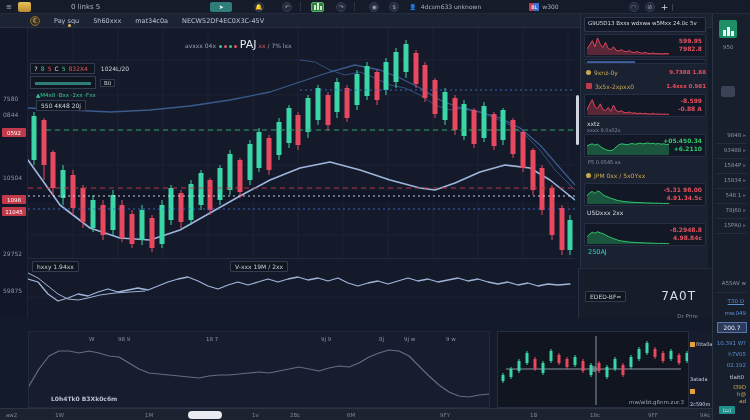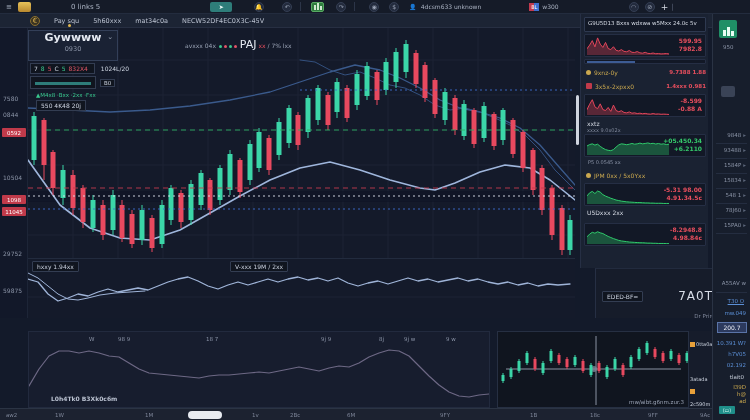--- a/index.html
+++ b/index.html
@@ -85,21 +85,21 @@
   .sb-price{position:absolute;right:4px;text-align:right;white-space:nowrap;}
   .sb-price em{font-style:normal;color:#5a6478;margin-left:2px;}
   .sb-sep{position:absolute;left:3px;right:3px;height:1px;background:#242d40;}
   .sb-blue{color:#5b8fd6;}
   #sb-selected{position:absolute;left:4px;width:30px;height:11px;background:#2c3a5e;border:1px solid #5a74a8;
         color:#e8ecf5;display:flex;align-items:center;justify-content:center;font-size:6px;}
   #sb-tealbox{position:absolute;left:6px;width:16px;height:8px;background:#1f8f8a;border-radius:1px;
         color:#dffaf7;font-size:5px;display:flex;align-items:center;justify-content:center;}
   
   #quote-panel{left:578px;top:268px;width:134px;height:50px;background:#161c2a;border-left:1px solid #262f44;
-        border-top:1px solid #222b3e;margin-left:17px;}
+        border-top:1px solid #222b3e;}
   #qp-big{position:absolute;right:16px;top:20px;font-size:12px;color:#d8dde8;letter-spacing:1px;}
   #qp-sub{position:absolute;right:14px;top:44px;font-size:5.5px;color:#7e8699;}
   
   #section-header{left:0;top:318px;width:712px;height:13px;background:#1a2130;border-top:1px solid #2a3346;
         font-size:7px;font-weight:bold;color:#d5dae4;display:flex;align-items:center;padding-left:30px;}
   #purple-panel{left:28px;top:331px;width:462px;height:77px;background:#171d2e;border:1px solid #222a3e;}
   .p-tick{position:absolute;top:4px;font-size:5.5px;color:#8a93a6;}
   #purple-footer{position:absolute;left:22px;bottom:5px;font-size:6px;color:#b9c0cf;font-weight:bold;}
   #mini-panel{left:497px;top:331px;width:192px;height:77px;background:#10151f;border:1px solid #262f42;}
   #mini-footer{position:absolute;right:4px;bottom:2px;font-size:5.5px;color:#9aa3b5;}
@@ -301,25 +301,20 @@
         <line x1="542" y1="187" x2="542" y2="227" stroke="#3bd6a8" stroke-width="1"></line>
         <rect x="539.5" y="192" width="5" height="30" fill="#3bd6a8"></rect>
         <line x1="18" y1="102" x2="547" y2="102" stroke="#2fae62" stroke-width="1" stroke-dasharray="5 4" opacity="0.9"></line>
         <line x1="272" y1="62" x2="547" y2="62" stroke="#3d6fd0" stroke-width="1" stroke-dasharray="2 3" opacity="0.9"></line>
         <line x1="0" y1="160" x2="547" y2="160" stroke="#c23a4e" stroke-width="1" stroke-dasharray="5 4" opacity="0.9"></line>
         <line x1="0" y1="168" x2="547" y2="168" stroke="#dfe4ee" stroke-width="1.2" stroke-dasharray="2 3" opacity="0.9"></line>
         <line x1="0" y1="181" x2="547" y2="181" stroke="#3d6fd0" stroke-width="1" stroke-dasharray="2 3" opacity="0.9"></line>
       </svg>
   </div>
 
-  <div id="symbol-box" class="abs">
-    <div id="symbol-name">Gywwww</div>
-    <div id="symbol-chevron">⌄</div>
-    <div id="symbol-code">0930</div>
-  </div>
   <div id="chart-header-legend" class="abs">
     <span>avxxx 04x</span>
     <span class="dots"><i style="background:#39c98e"></i><i style="background:#e05566"></i><i style="background:#39c98e"></i><i style="background:#e05566"></i></span>
     <span style="color:#e6eaf2;font-size:11px">PAJ</span>
     <span style="color:#e84f5e">xx</span>
     <span>/ 7% lxx</span>
   </div>
   <div id="legend-a" class="abs">
     <span class="box" id="legend-a-tokens"><span style="color: rgb(207, 214, 226); margin-right: 3px;">7</span><span style="color: rgb(57, 201, 142); margin-right: 3px;">8</span><span style="color: rgb(224, 85, 102); margin-right: 3px;">5</span><span style="color: rgb(207, 214, 226); margin-right: 3px;">C</span><span style="color: rgb(57, 201, 142); margin-right: 3px;">5</span><span style="color: rgb(224, 85, 102); margin-right: 3px;">832X4</span></span>
     <span style="color:#cfd6e2;margin-left:4px">1024L/20</span>
@@ -415,20 +410,21 @@
       <div class="wl-row wl-spark">
         <svg width="82" height="18">
           <path d="M0,18 L0.0,10.8 L2.6,8.1 L5.3,6.3 L7.9,7.2 L10.6,5.8 L13.2,6.8 L15.9,7.6 L18.5,9.0 L21.2,10.4 L23.8,11.5 L26.5,12.6 L29.1,13.5 L31.7,14.4 L34.4,14.9 L37.0,15.3 L39.7,15.7 L42.3,16.0 L45.0,16.2 L47.6,16.4 L50.3,16.6 L52.9,16.7 L55.5,16.7 L58.2,16.9 L60.8,17.1 L63.5,17.1 L66.1,17.3 L68.8,17.3 L71.4,17.5 L74.1,17.5 L76.7,17.5 L79.4,17.6 L82.0,17.6 L82,18 Z" fill="#2fc96b" opacity="0.35"></path>
           <polyline points="0,10.8 2.6451612903225805,8.1 5.290322580645161,6.299999999999999 7.935483870967742,7.200000000000001 10.580645161290322,5.76 13.225806451612902,6.84 15.870967741935484,7.5600000000000005 18.516129032258064,9 21.161290322580644,10.440000000000001 23.806451612903224,11.52 26.451612903225804,12.600000000000001 29.096774193548384,13.5 31.741935483870968,14.4 34.387096774193544,14.94 37.03225806451613,15.3 39.677419354838705,15.66 42.32258064516129,16.02 44.96774193548387,16.2 47.61290322580645,16.38 50.25806451612903,16.56 52.90322580645161,16.74 55.54838709677419,16.74 58.19354838709677,16.92 60.83870967741935,17.1 63.483870967741936,17.1 66.12903225806451,17.28 68.77419354838709,17.28 71.41935483870968,17.46 74.06451612903226,17.46 76.70967741935483,17.46 79.35483870967741,17.64 82,17.64" fill="none" stroke="#2fc96b" stroke-width="1" stroke-linejoin="round" stroke-linecap="round" opacity="1"></polyline>
         </svg>
         <div class="wl-vals vc-red">
           <div>-8.2948.8</div>
           <div>4.98.84c</div>
         </div>
       </div>
+      <div class="wl-row wl-teal">250AJ</div>
     </div>
   <div id="wl-scrollbar" class="abs"></div>
 
   <div id="quote-panel" class="abs">
     <div class="chip" style="left:6px;top:22px">EDED-BF=</div>
     <div id="qp-big">7A0T</div>
     <div id="qp-sub">Dr Prire</div>
   </div>
 
   <div id="sidebar" class="abs">

